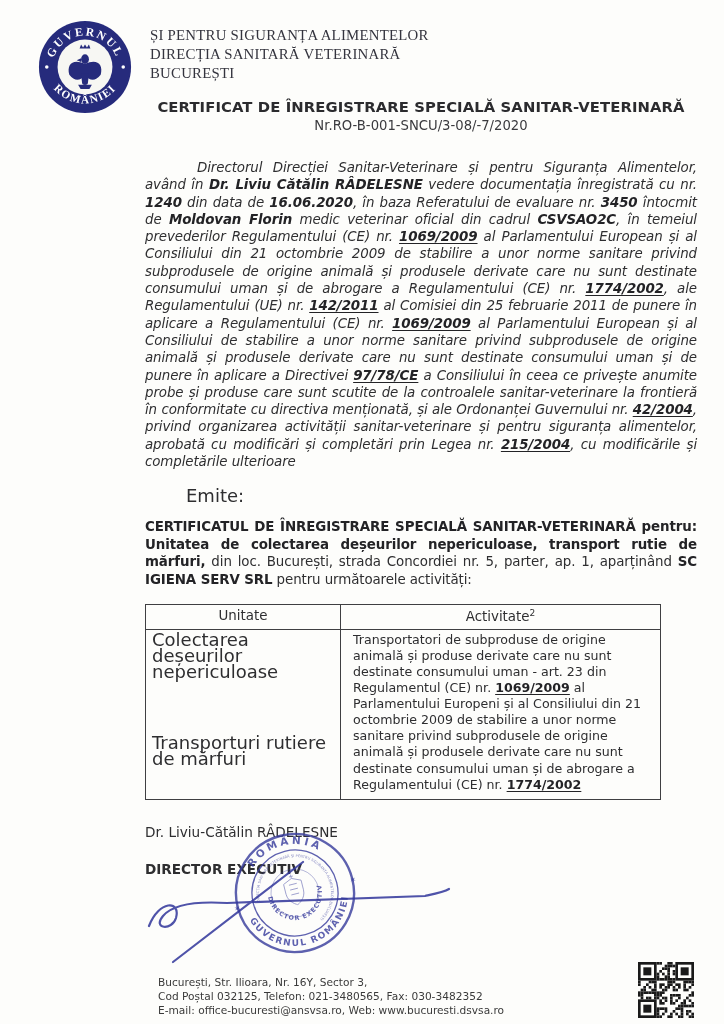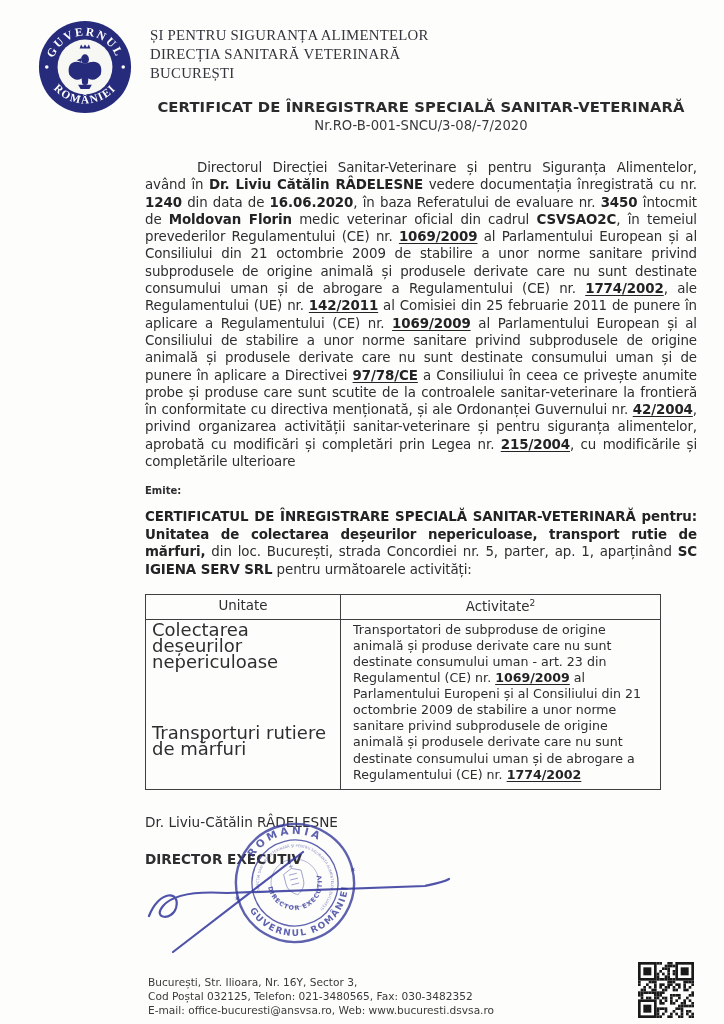--- a/index.html
+++ b/index.html
@@ -16,42 +16,42 @@
   .logo{position:absolute; left:36px; top:18px; width:98px; height:98px;}
 
   .org{margin-left:5px; font-family:"Liberation Serif","DejaVu Serif",serif;
        font-size:14.8px; line-height:19px; letter-spacing:.25px; color:#34343e;}
 
   .title-block{margin-top:15px; text-align:center;}
   .title-main{font-weight:bold; font-size:14.8px; color:#2b2b2e; letter-spacing:.1px;}
   .title-number{font-size:13.2px; margin-top:3px; color:#3a3a3e;}
 
   .intro{margin-top:26px; font-size:13.4px; line-height:17.3px;
-         text-align:justify; text-indent:52px; letter-spacing:-.1px;}
-
-  .emite{margin-top:15px; font-weight:bold; font-size:10px;}
+         text-align:justify; text-indent:52px; letter-spacing:-.1px;font-style:italic;}
+
+  .emite{margin-top:15px; font-weight:normal; font-size:18px;margin-left:41px;}
 
   .cert{margin-top:12px; font-size:13.4px; line-height:17.5px; text-align:justify; letter-spacing:-.1px;}
 
   table.acts{margin-top:16px; border-collapse:collapse; width:499px; table-layout:fixed;}
   table.acts th, table.acts td{border:1.5px solid #3f3f42; vertical-align:top;margin-left:28px;}
   table.acts th{font-weight:normal; font-size:13.4px; padding:3px 4px 4px; text-align:center;}
   th.col-unit{width:186px;} th.col-act{width:311px;}
   td.unit-cell{padding:2px 6px 6px; font-size:18px; line-height:16px;}
   td.act-cell{padding:2px 12px 6px; font-size:12.6px; line-height:16.1px; text-align:left;}
   .unit-item-2{margin-top:55px;}
   sup{font-size:9px;}
 
   .sig-block{position:relative; margin-top:24px; height:160px;}
   .sig-name{font-weight:normal; font-size:13.6px;}
   .sig-role{font-weight:bold; font-size:13.6px; margin-top:21px;}
   .stamp{position:absolute; left:50px; top:-4px; width:200px; height:150px; pointer-events:none;}
   .sig-strokes{position:absolute; left:-10px; top:28px; width:340px; height:130px; pointer-events:none;}
 
-  .footer{position:absolute; left:148px; top:976px; font-size:10.6px; line-height:13.8px; color:#3a3a3a;}
+  .footer{position:absolute; left:158px; top:976px; font-size:10.6px; line-height:13.8px; color:#3a3a3a;}
   .qr{position:absolute; left:638px; top:962px; width:56px; height:56px;}
 </style>
 </head>
 <body>
 
 <div class="page">
 
   <svg class="logo" viewBox="0 0 100 100">
     <circle cx="50" cy="50" r="47" fill="#262b7c"></circle>
     <circle cx="50" cy="50" r="28" fill="#f7f7f3"></circle>

